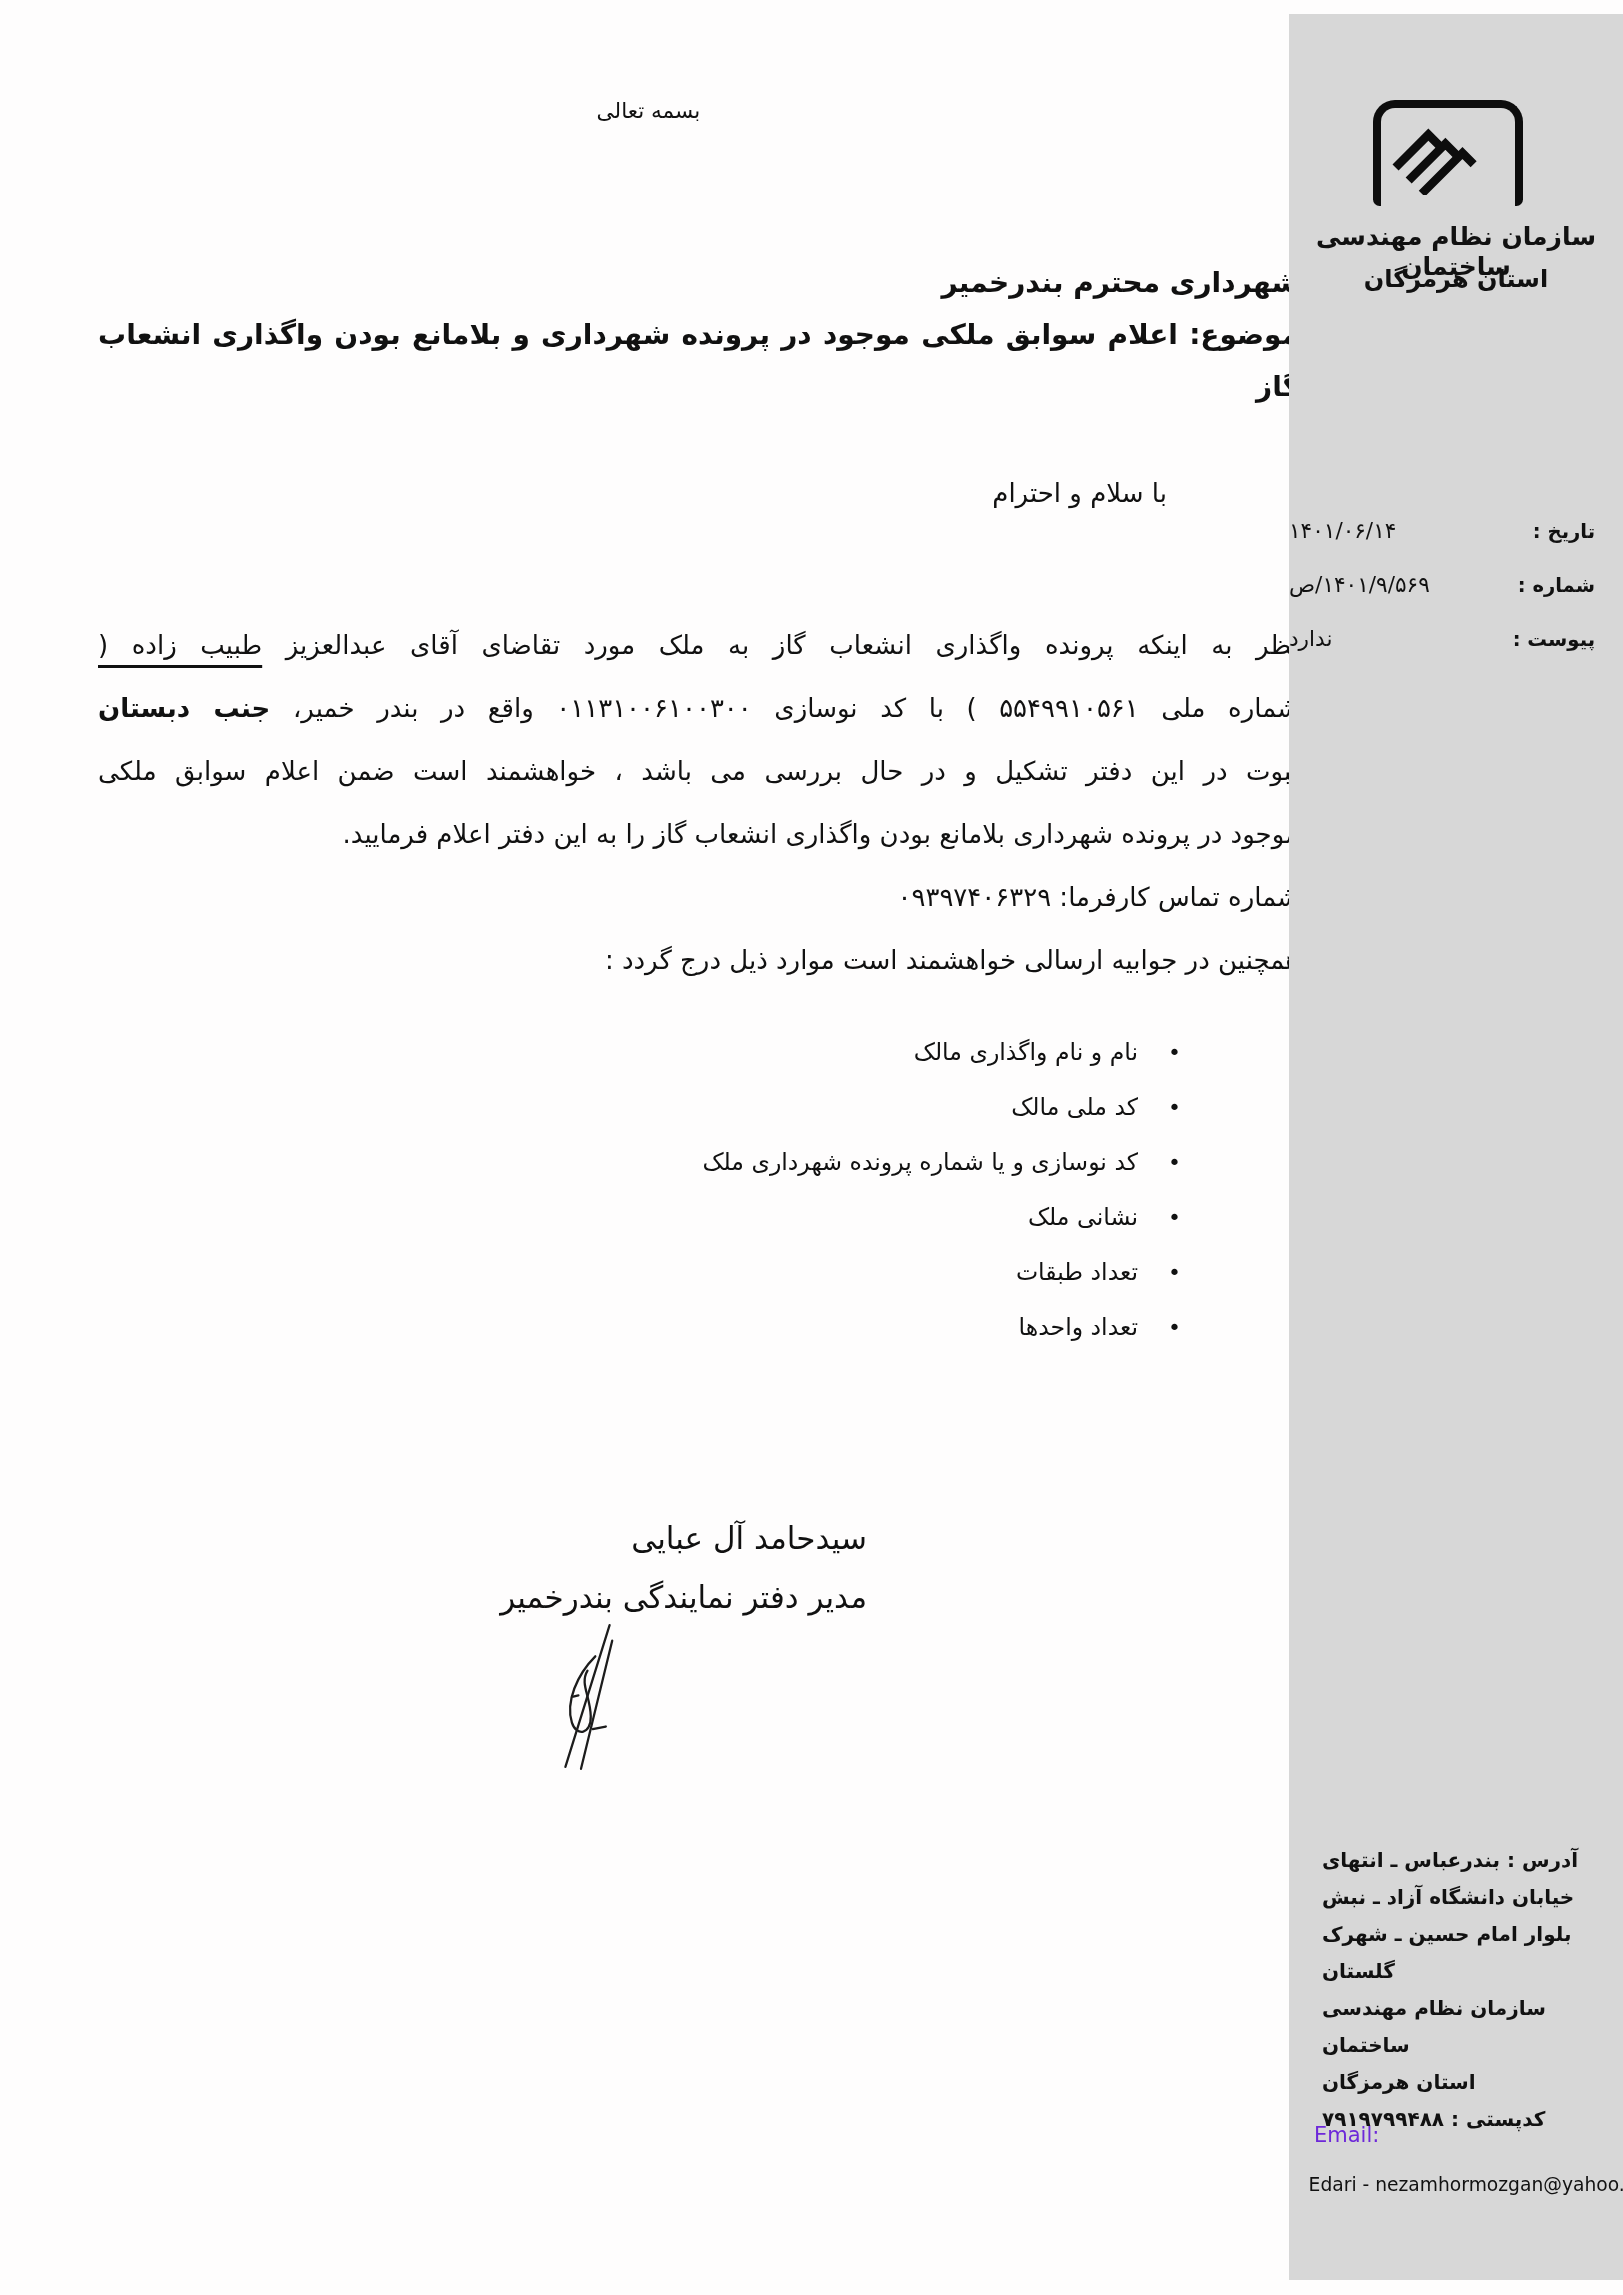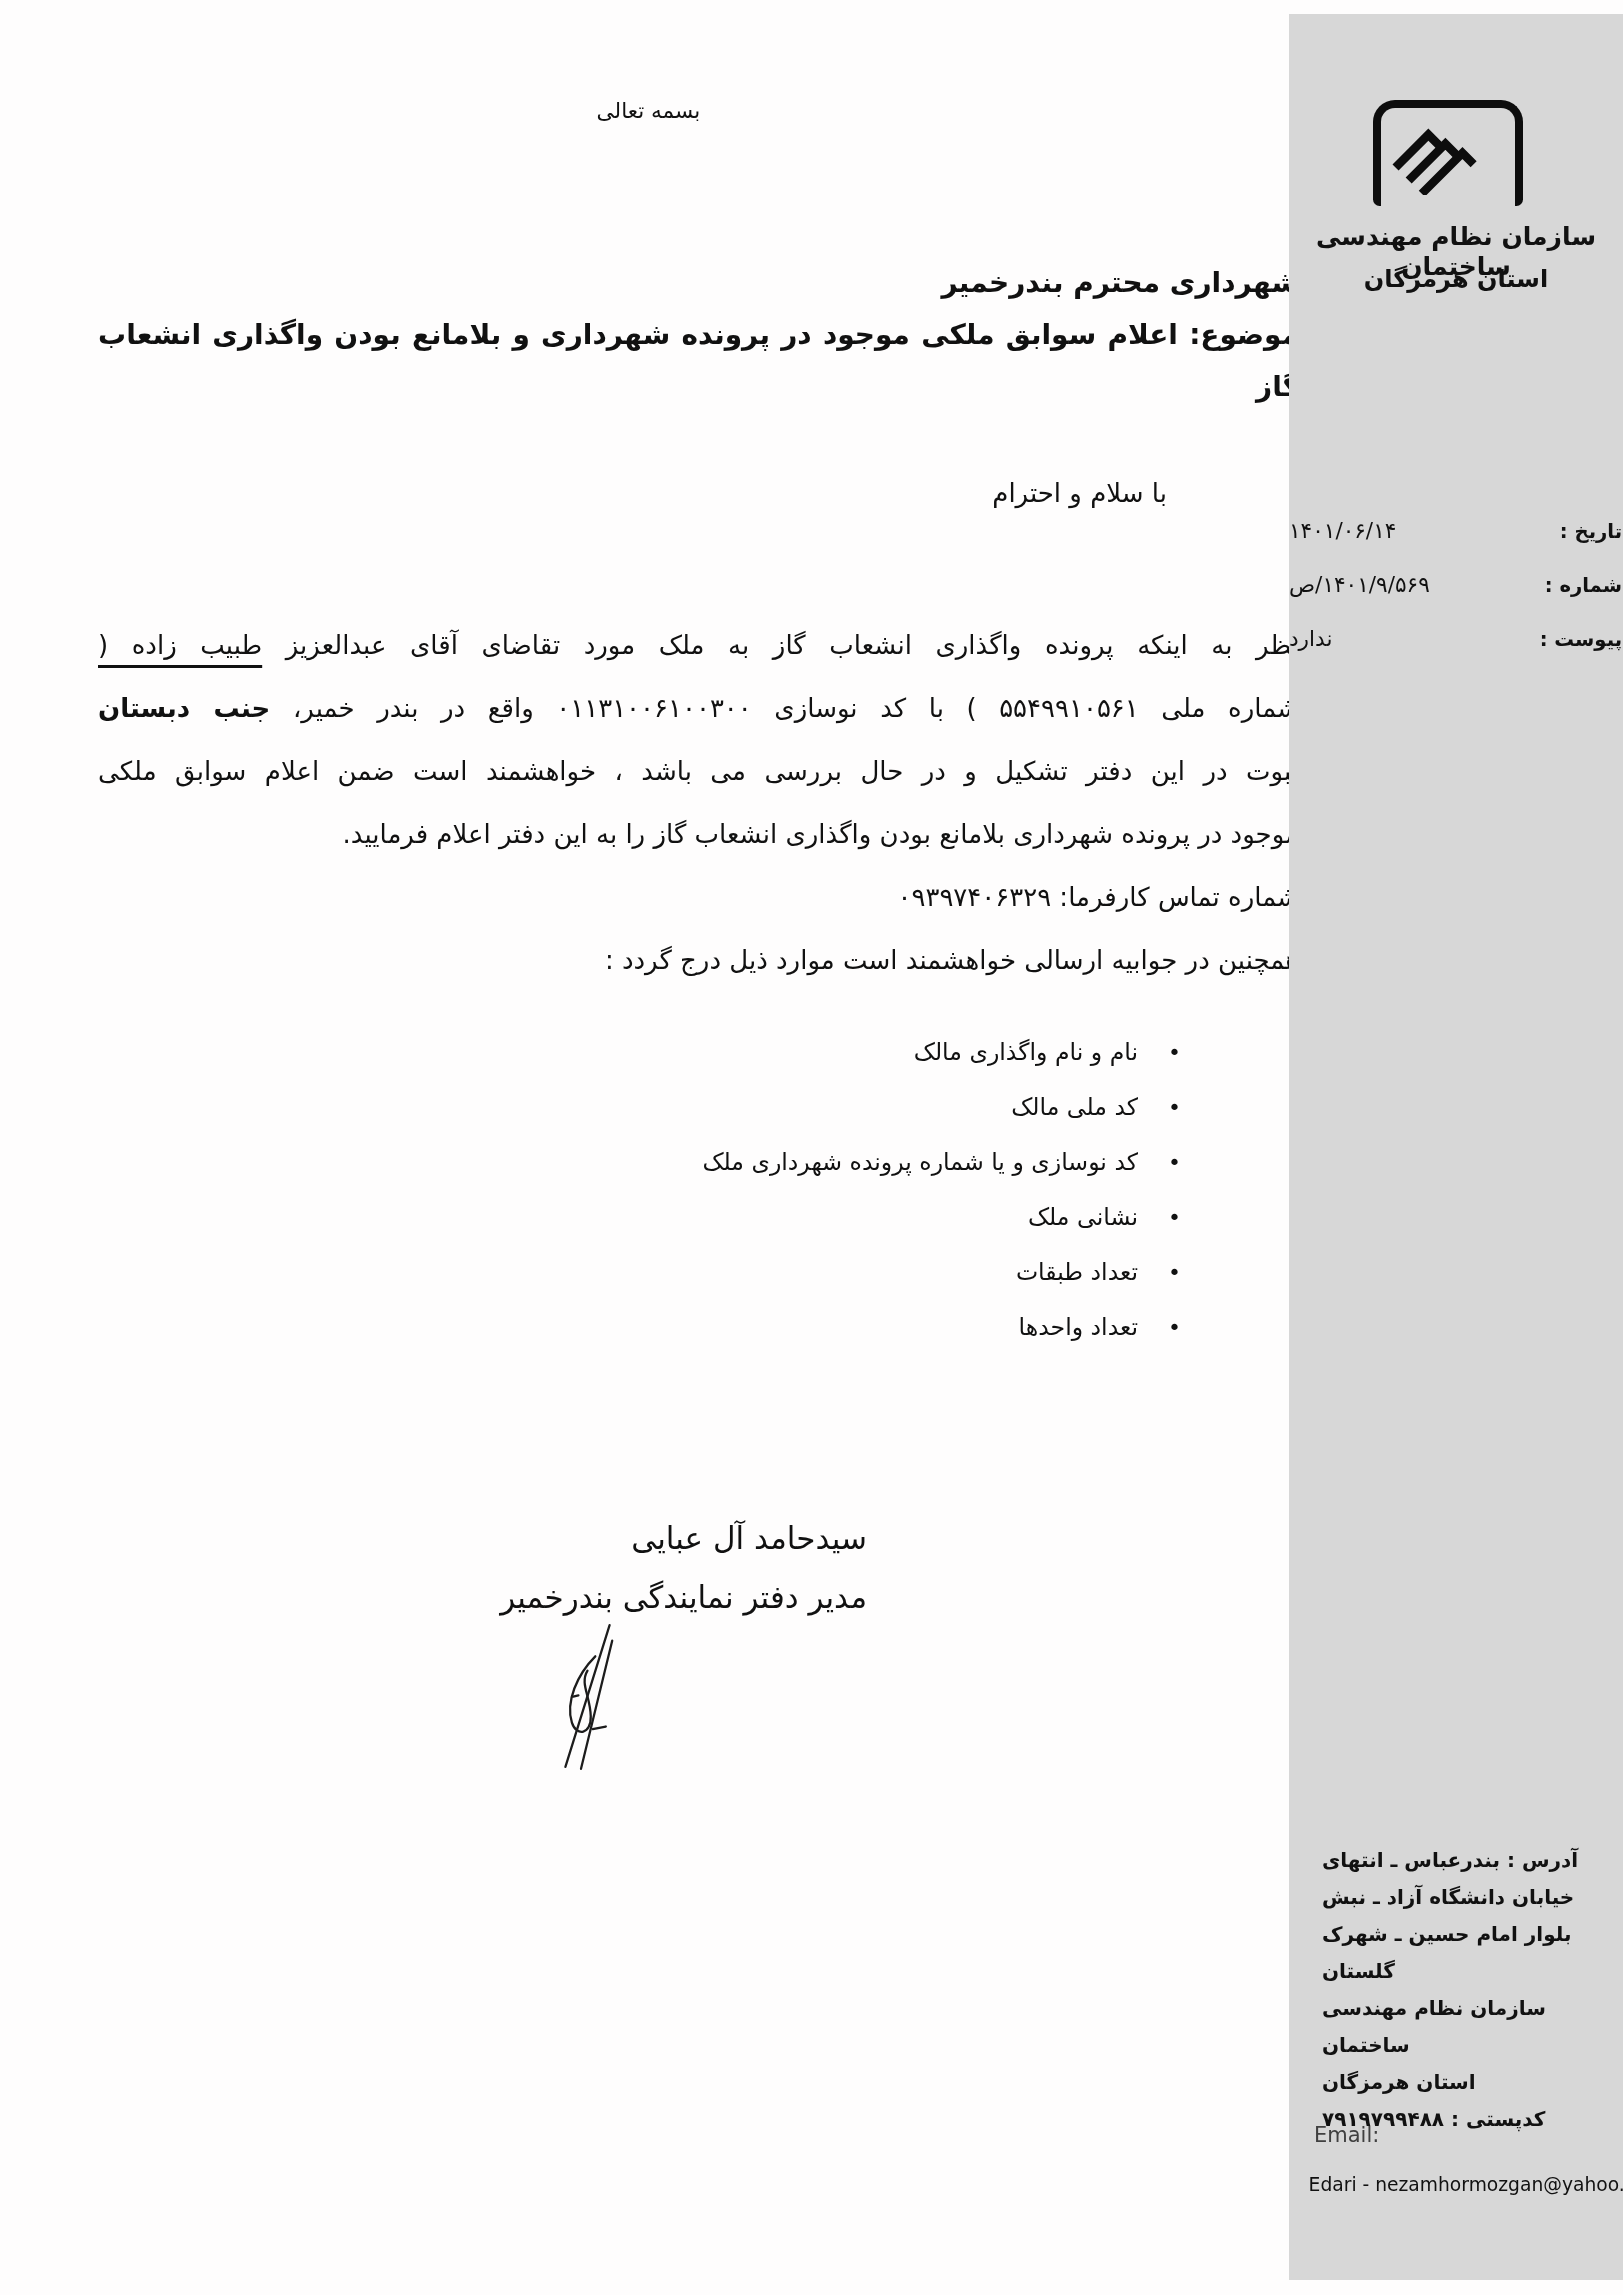--- a/index.html
+++ b/index.html
@@ -30,33 +30,33 @@
     position: absolute; top: 208px; left: 0; width: 100%;
     text-align: center; font-weight: 700; font-size: 25px; line-height: 30px;
   }
   .org-name-2 {
     position: absolute; top: 250px; left: 0; width: 100%;
     text-align: center; font-weight: 700; font-size: 24px; line-height: 30px;
   }
   .fields { position: absolute; top: 504px; left: 0; width: 100%; direction: rtl; }
   .field-row { display: flex; align-items: baseline; height: 54px; }
   .field-label {
-    width: 84px; padding-right: 1px; flex: none;
+    width: 84px; padding-right: 28px; flex: none;
     font-weight: 700; font-size: 19.6px; text-align: right;
   }
   .field-value { flex: 1; text-align: left; font-size: 21.6px; }
   .address-block {
     position: absolute; top: 1828px; left: 16px; width: 100%;
     direction: rtl; text-align: left;
     box-sizing: border-box; padding: 0 17px;
     font-weight: 700; font-size: 20px; line-height: 37px;
   }
   .email-label {
     position: absolute; top: 2109px; left: 25px;
-    direction: ltr; font-size: 21px; color: #404040;
+    direction: ltr; font-size: 21px; color: #6d28d9;
   }
   .email-value {
     position: absolute; top: 2160px; left: 19.6px;
     direction: ltr; font-size: 18.7px; color: #111; white-space: nowrap;
   }
 
   
   .besmele {
     position: absolute; top: 98px; left: 537px; width: 223px;
     text-align: center; font-size: 21.6px; direction: rtl;

